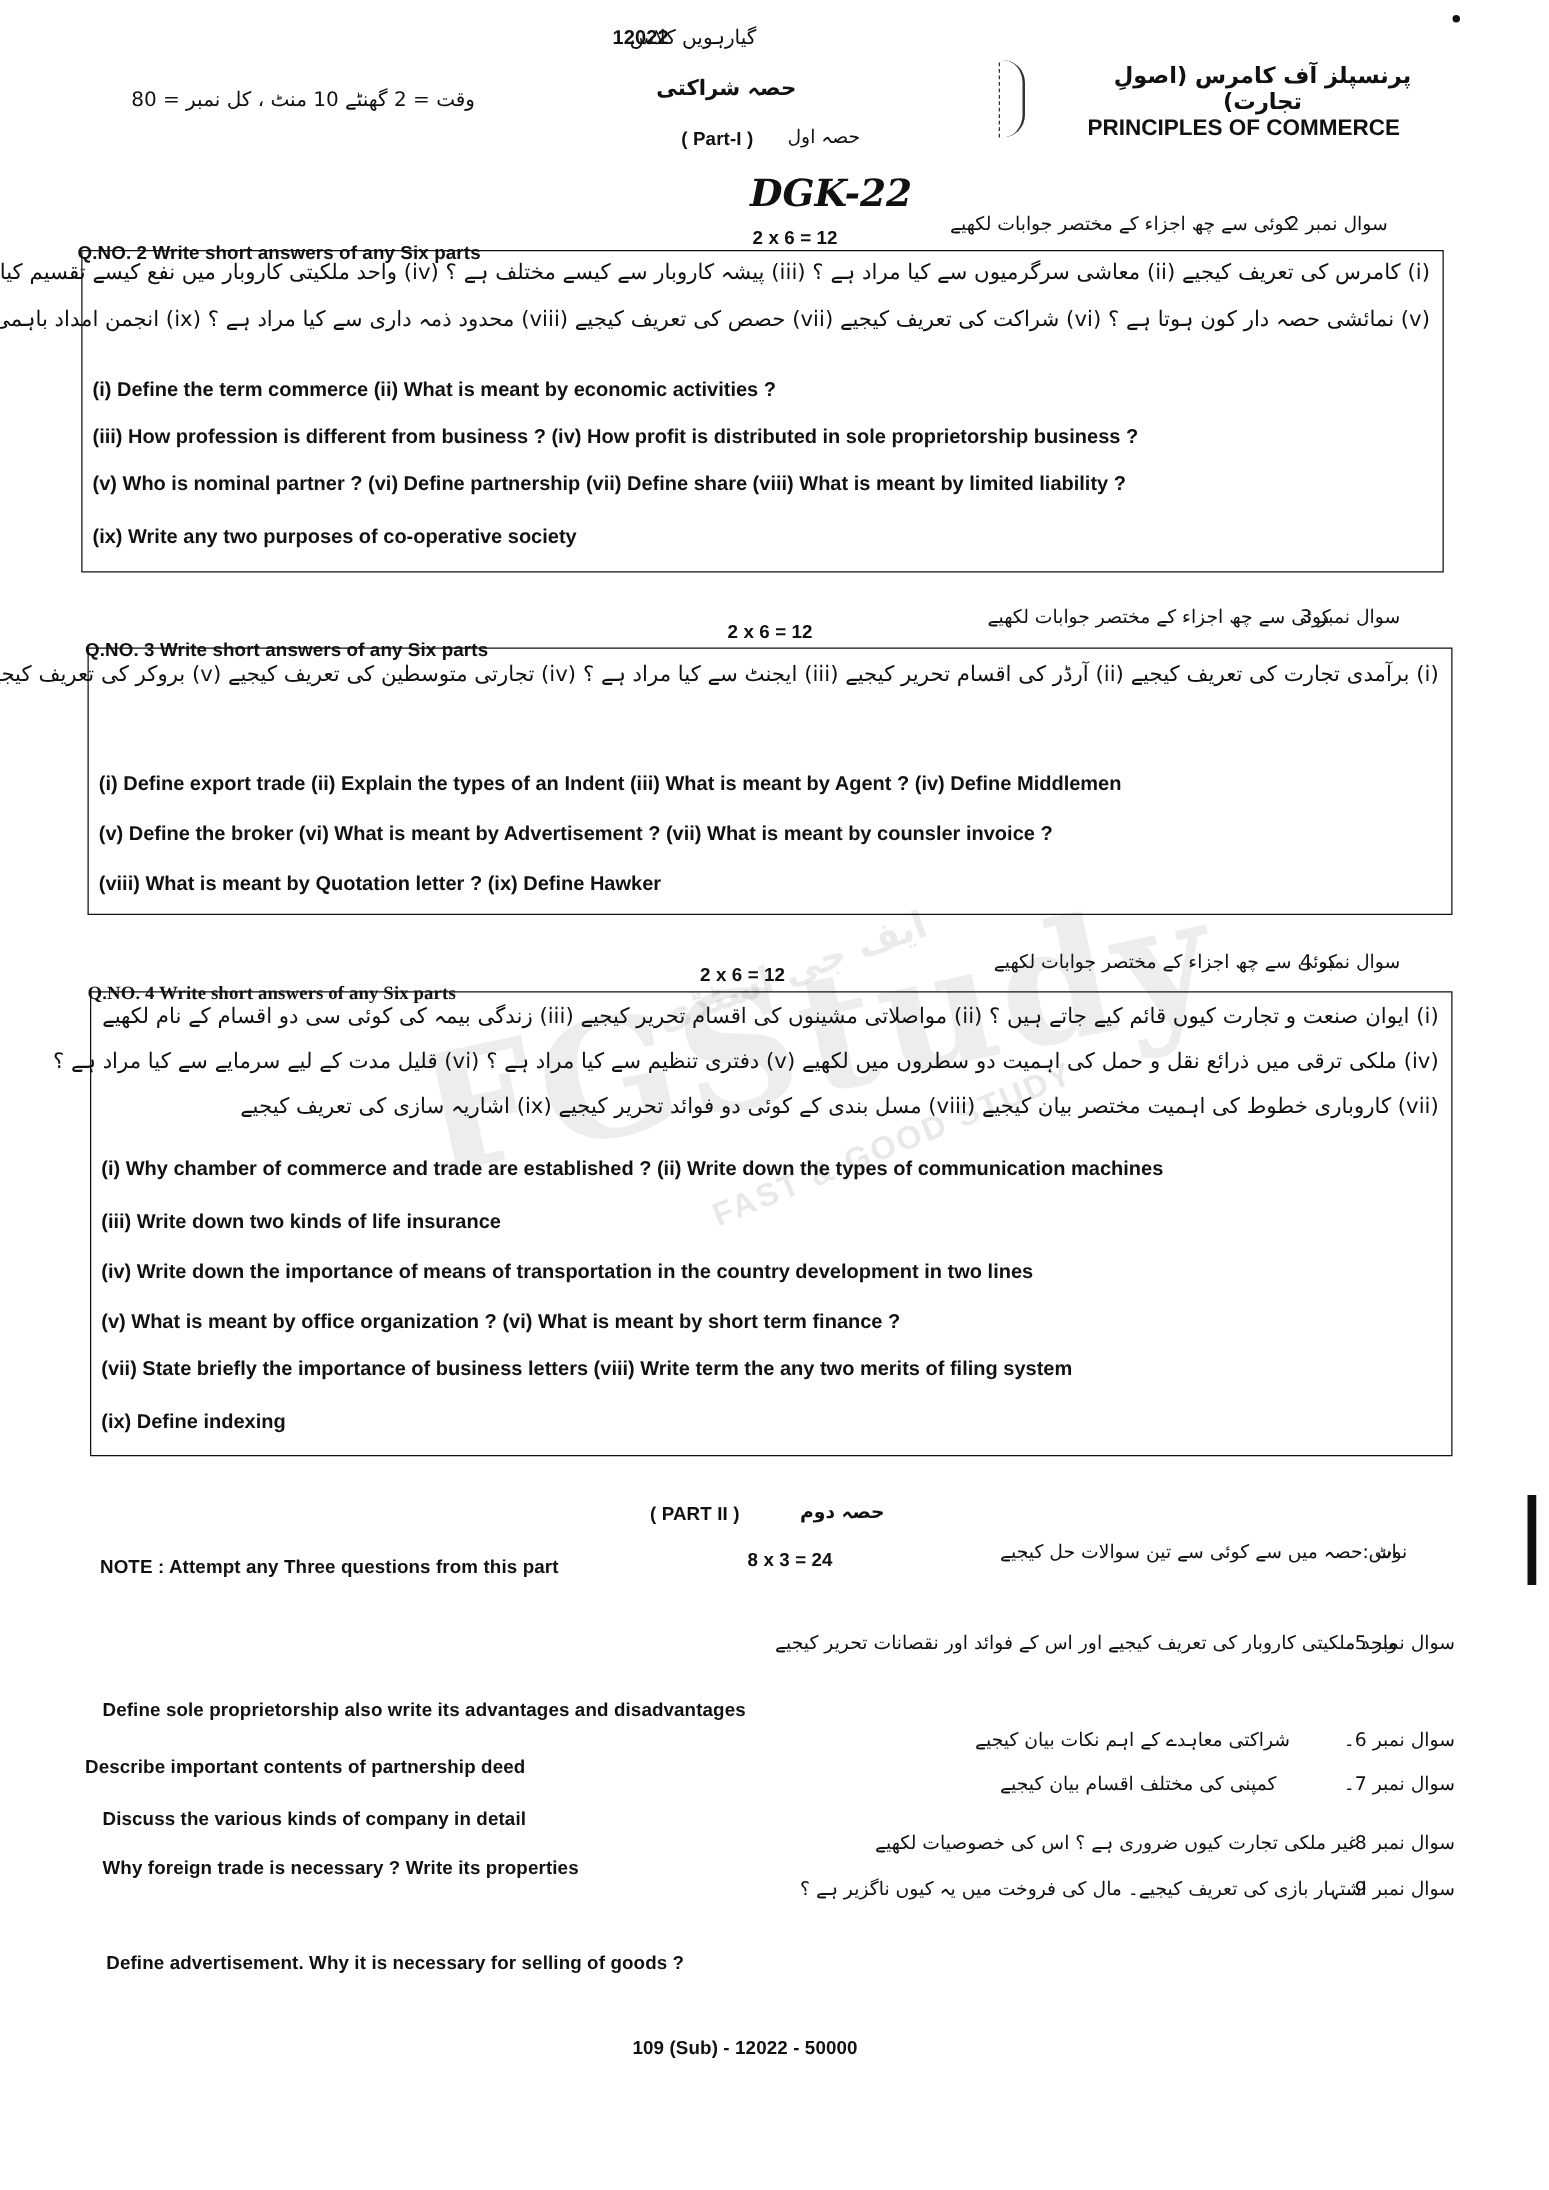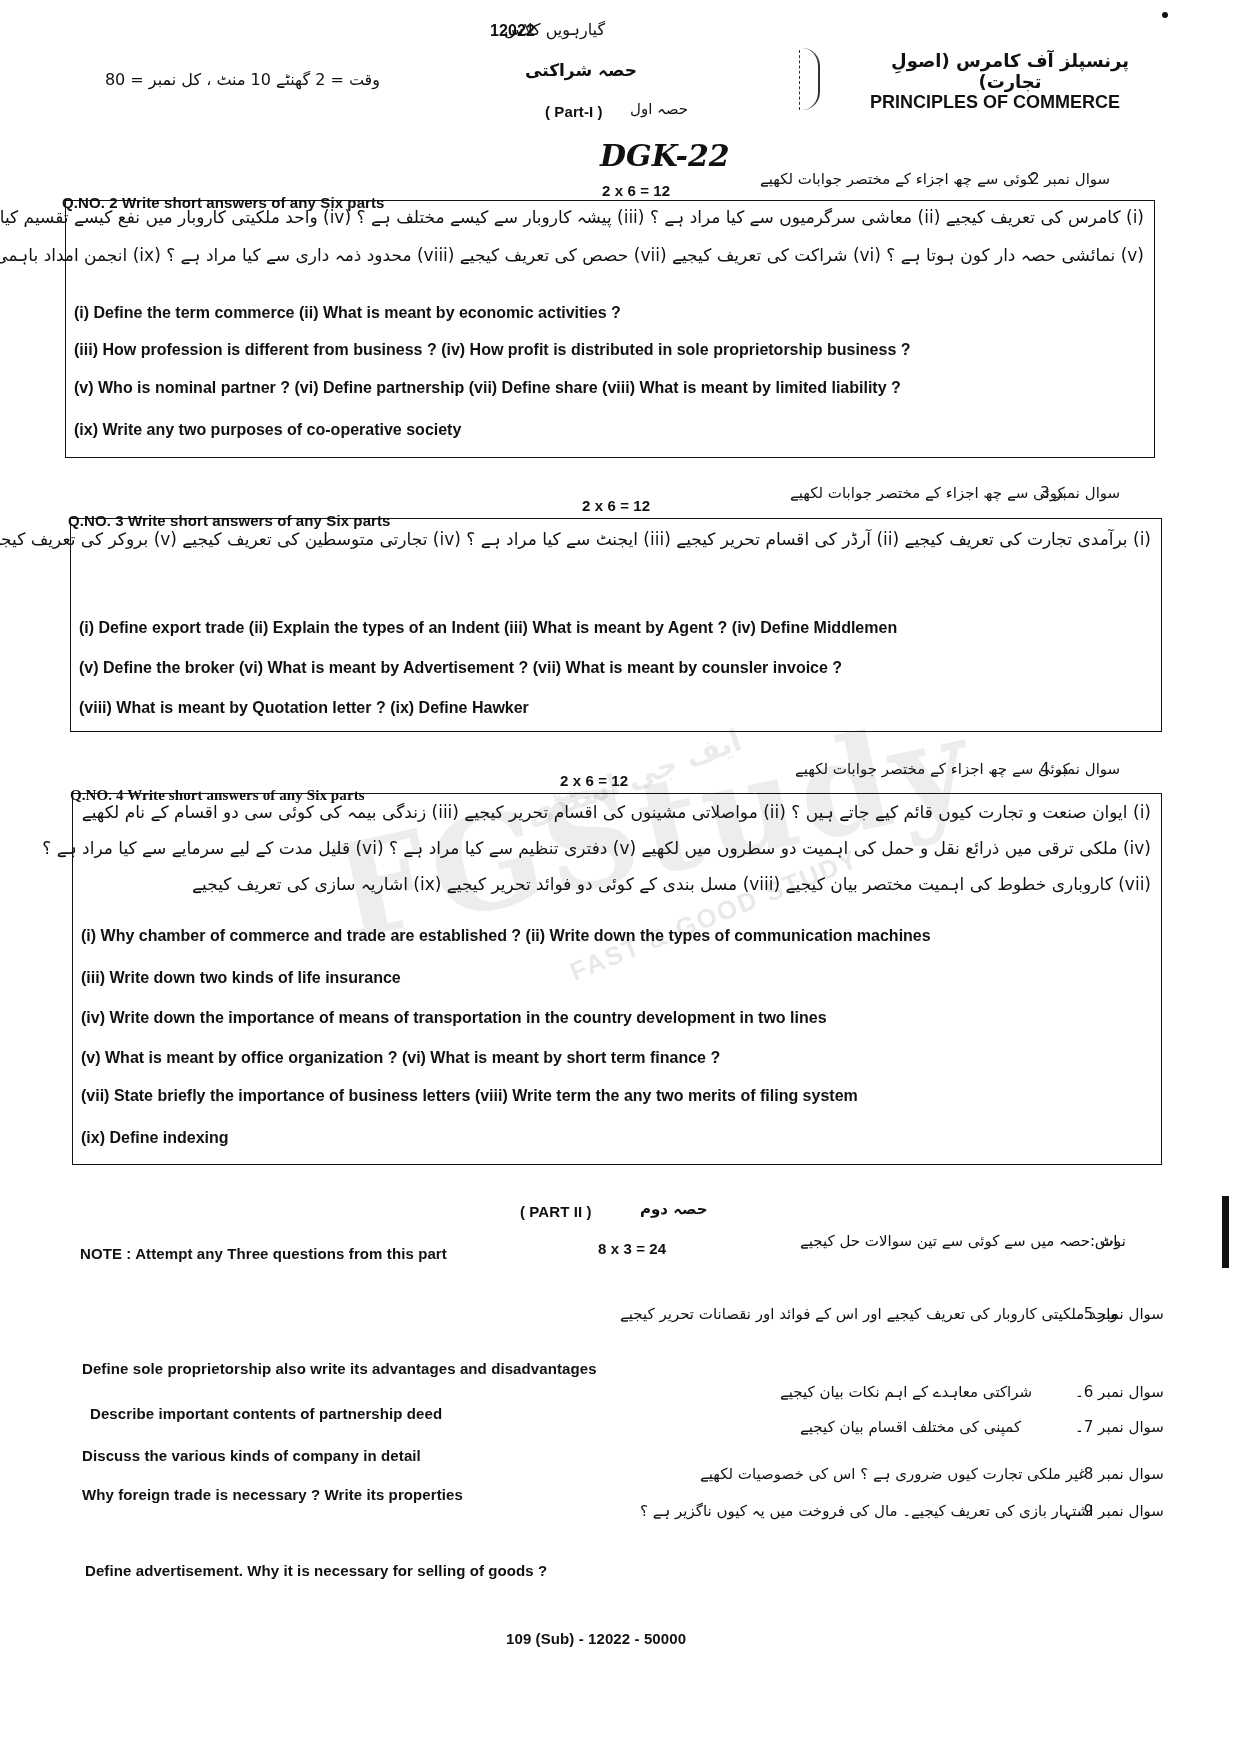--- a/index.html
+++ b/index.html
@@ -111,21 +111,21 @@
 <div class="abs en small" style="left:598px; top:1240px;">8 x 3 = 24</div>
 <div class="abs urdu" style="left:800px; top:1232px; font-size:15px;">اس حصہ میں سے کوئی سے تین سوالات حل کیجیے</div>
 <div class="abs urdu" style="left:1090px; top:1232px; font-size:15px;">نوٹ :</div>
 
 <div class="abs urdu" style="left:620px; top:1305px; font-size:15px;">واحد ملکیتی کاروبار کی تعریف کیجیے اور اس کے فوائد اور نقصانات تحریر کیجیے</div>
 <div class="abs urdu" style="left:1075px; top:1305px; font-size:15px;">سوال نمبر 5۔</div>
 <div class="abs en small" style="left:82px; top:1360px;">Define sole proprietorship also write its advantages and disadvantages</div>
 
 <div class="abs urdu" style="left:780px; top:1383px; font-size:15px;">شراکتی معاہدے کے اہم نکات بیان کیجیے</div>
 <div class="abs urdu" style="left:1075px; top:1383px; font-size:15px;">سوال نمبر 6۔</div>
-<div class="abs en small" style="left:90px; top:1405px;">Describe important contents of partnership deed</div>
+<div class="abs en small" style="left:68px; top:1405px;">Describe important contents of partnership deed</div>
 
 <div class="abs urdu" style="left:800px; top:1418px; font-size:15px;">کمپنی کی مختلف اقسام بیان کیجیے</div>
 <div class="abs urdu" style="left:1075px; top:1418px; font-size:15px;">سوال نمبر 7۔</div>
 <div class="abs en small" style="left:82px; top:1447px;">Discuss the various kinds of company in detail</div>
 
 <div class="abs urdu" style="left:700px; top:1465px; font-size:15px;">غیر ملکی تجارت کیوں ضروری ہے ؟ اس کی خصوصیات لکھیے</div>
 <div class="abs urdu" style="left:1075px; top:1465px; font-size:15px;">سوال نمبر 8۔</div>
 <div class="abs en small" style="left:82px; top:1486px;">Why foreign trade is necessary ? Write its properties</div>
 
 <div class="abs urdu" style="left:640px; top:1502px; font-size:15px;">اشتہار بازی کی تعریف کیجیے۔ مال کی فروخت میں یہ کیوں ناگزیر ہے ؟</div>

